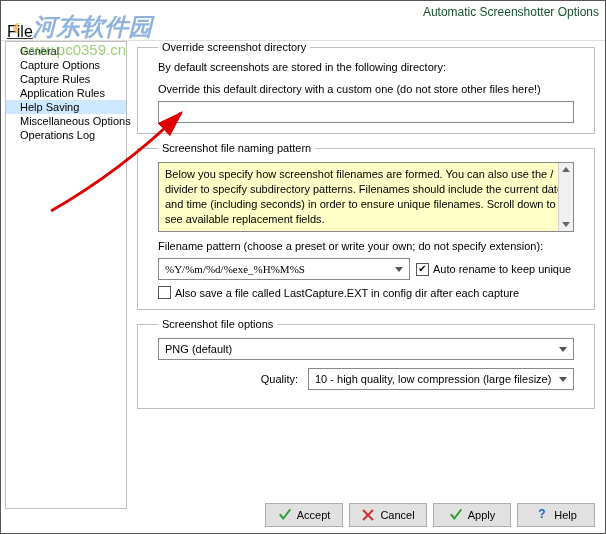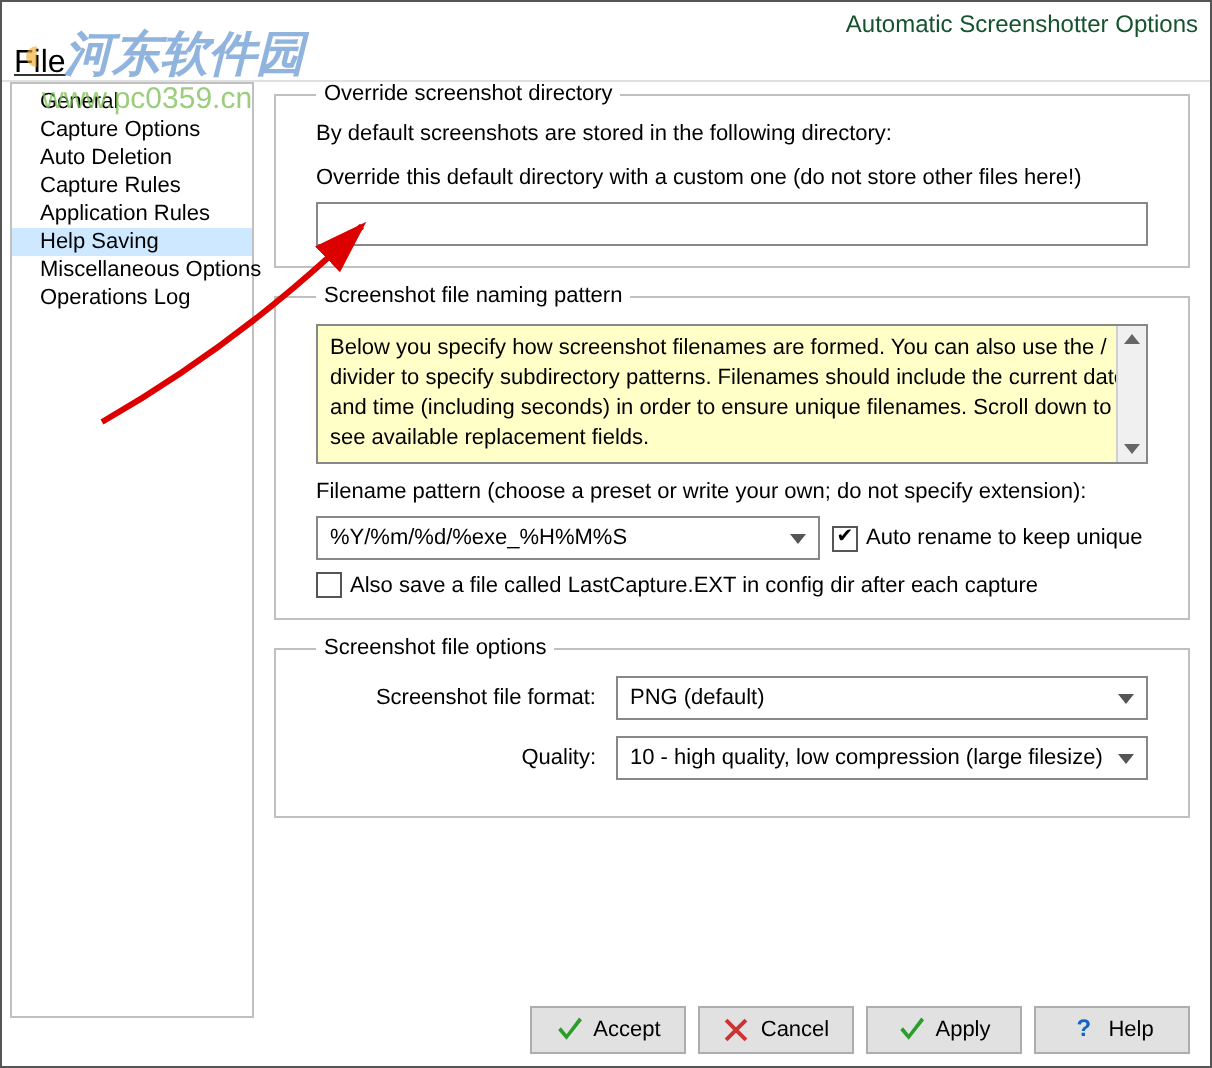--- a/index.html
+++ b/index.html
@@ -50,21 +50,20 @@
 
 <div class="titlebar">Automatic Screenshotter Options</div>
 <div class="menubar">
   <span>File</span>
 </div>
 
 <div class="main">
   <div class="side">
     <div class="side-item">General</div>
     <div class="side-item">Capture Options</div>
-    <div class="side-item">Auto Deletion</div>
     <div class="side-item">Capture Rules</div>
     <div class="side-item">Application Rules</div>
     <div class="side-item selected">Help Saving</div>
     <div class="side-item">Miscellaneous Options</div>
     <div class="side-item">Operations Log</div>
   </div>
 
   <div class="panel">
 
     <fieldset>
@@ -75,40 +74,39 @@
     </fieldset>
 
     <fieldset>
       <legend>Screenshot file naming pattern</legend>
       <div class="yellowbox">
         <div class="yellowbox-inner">Below you specify how screenshot filenames are formed.  You can also use the / divider to specify subdirectory patterns.  Filenames should include the current date and time (including seconds) in order to ensure unique filenames.  Scroll down to see available replacement fields.</div>
         <div class="yellowbox-scroll"></div>
       </div>
       <div class="lbl" style="margin-top:8px;">Filename pattern (choose a preset or write your own; do not specify extension):</div>
       <div class="row">
-        <div class="select" style="flex:0 0 252px;">
+        <div class="select" style="flex:0 0 252px;font-family:Liberation Serif, serif;">
           <span>%Y/%m/%d/%exe_%H%M%S</span>
         </div>
         <label class="chk">
           <span class="chk-box">✔</span>
           <span>Auto rename to keep unique</span>
         </label>
       </div>
       <div class="row">
         <label class="chk">
           <span class="chk-box"></span>
           <span>Also save a file called LastCapture.EXT in config dir after each capture</span>
         </label>
       </div>
     </fieldset>
 
     <fieldset>
       <legend>Screenshot file options</legend>
       <div class="form-row">
-        <div class="flbl">Screenshot file format:</div>
         <div class="select">
           <span>PNG (default)</span>
         </div>
       </div>
       <div class="form-row">
         <div class="flbl">Quality:</div>
         <div class="select">
           <span>10 - high quality, low compression (large filesize)</span>
         </div>
       </div>

